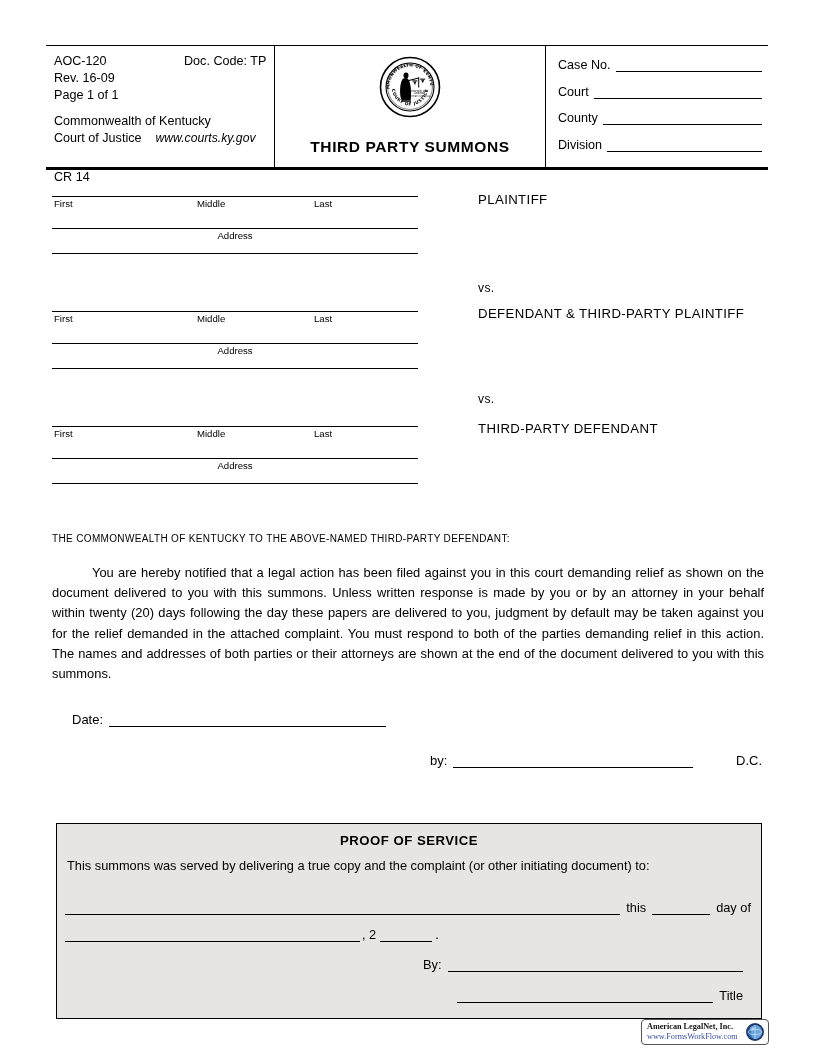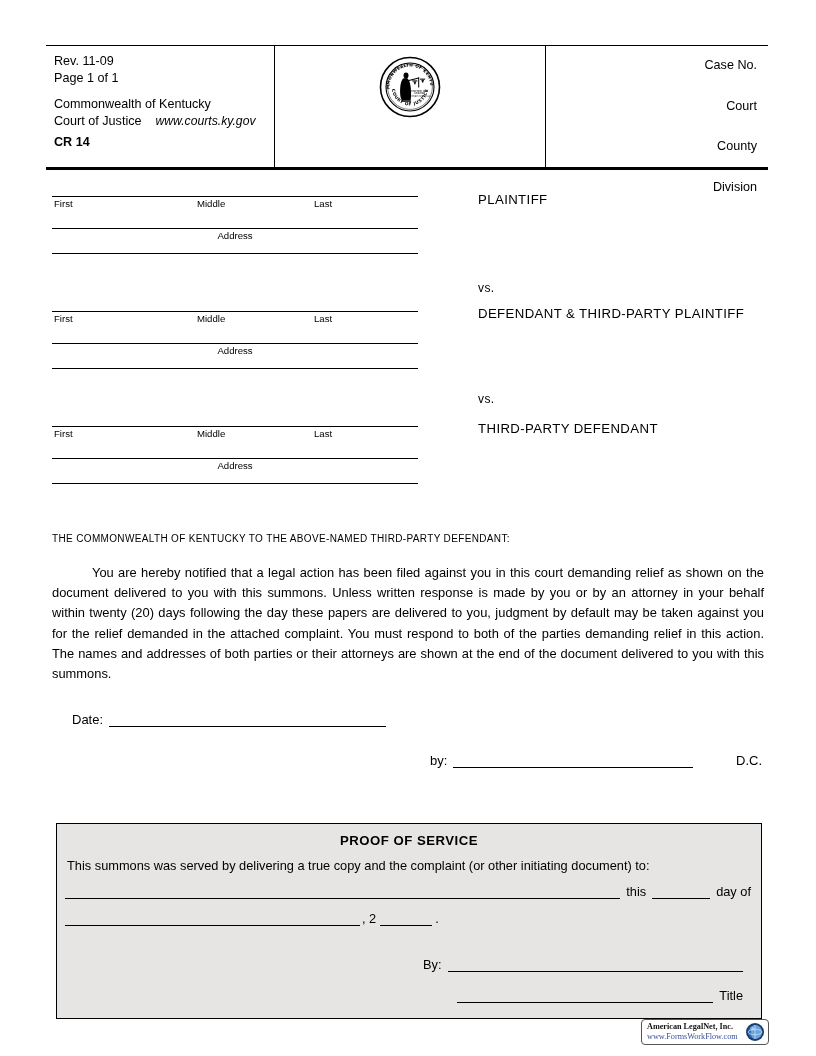--- a/index.html
+++ b/index.html
@@ -52,21 +52,21 @@
     white-space: nowrap;
   }
   .hl-row-1 { position: relative; }
   .doc-code {
     position: absolute;
     left: 130px;
     top: 0;
   }
   .hl-gap { height: 9px; }
   .hl-inline-url { margin-left: 14px; font-style: italic; font-size: 12.2px; }
-  .hl-cr { margin-top: 4px; font-weight: bold; }
+  .hl-cr { margin-top: 22px; }
 
   
   .seal-wrap {
     position: absolute;
     left: 50%;
     top: 10px;
     transform: translateX(-50%);
     width: 62px;
     height: 62px;
   }
@@ -82,21 +82,20 @@
   }
 
   
   .hdr-right-inner { padding: 12px 6px 0 12px; }
   .case-row {
     display: flex;
     align-items: flex-end;
     font-size: 12.6px;
     margin-bottom: 12.5px;
     white-space: nowrap;
-    flex-direction: column;
   }
   .case-row .lbl { flex: 0 0 auto; padding-right: 5px; }
   .case-row .fill {
     flex: 1 1 auto;
     border-bottom: 1.1px solid #000;
     height: 13px;
   }
 
   
   .party-block {
@@ -227,21 +226,21 @@
     text-justify: inter-word;
   }
   .pos-line-1 {
     display: flex;
     align-items: flex-end;
     margin: 9px 10px 0 8px;
     font-size: 12.8px;
     white-space: nowrap;
   }
   .pos-line-1 .fill-long { flex: 1 1 auto; border-bottom: 1.1px solid #000; height: 14px; }
-  .pos-line-1 .word { padding: 0 6px; }
+  .pos-line-1 .word { padding: 0 6px; margin-top: 16px; }
   .pos-line-1 .fill-short { flex: 0 0 58px; border-bottom: 1.1px solid #000; height: 14px; }
   .pos-line-1 .word-end { padding-left: 6px; }
 
   .pos-line-2 {
     display: flex;
     align-items: flex-end;
     margin: 12px 10px 0 8px;
     font-size: 12.8px;
     white-space: nowrap;
   }
@@ -302,21 +301,25 @@
 </style>
 </head>
 <body>
 
 <div class="page">
 
   <div class="header">
 
     <div class="hdr-col hdr-col-left">
       <div class="hdr-left-inner">
-        <div class="hl-row">Rev. 11-09</div>
+        <div class="hl-row hl-row-1">
+          <span>AOC-120</span>
+          <span class="doc-code">Doc. Code: TP</span>
+        </div>
+        <div class="hl-row">Rev. 16-09</div>
         <div class="hl-row">Page 1 of 1</div>
         <div class="hl-gap"></div>
         <div class="hl-row">Commonwealth of Kentucky</div>
         <div class="hl-row">
           <span>Court of Justice</span><span class="hl-inline-url">www.courts.ky.gov</span>
         </div>
         <div class="hl-row hl-cr">CR 14</div>
       </div>
     </div>
 
@@ -347,20 +350,21 @@
           </g>
           <g fill="none" stroke="#000" stroke-width="0.45">
             <path d="M 35.8 24.9 L 33.4 24.7 M 35.8 24.9 L 38.2 24.7"></path>
             <path d="M 43.6 23.1 L 41.2 22.9 M 43.6 23.1 L 46 22.9"></path>
           </g>
           <text x="40" y="35.5" font-family="DejaVu Serif, serif" font-size="2.6" fill="#000" text-anchor="middle">UNITED WE</text>
           <text x="40" y="38.3" font-family="DejaVu Serif, serif" font-size="2.6" fill="#000" text-anchor="middle">STAND</text>
           <text x="40" y="41.1" font-family="DejaVu Serif, serif" font-size="2.4" fill="#000" text-anchor="middle">DIVIDED WE FALL</text>
         </svg>
       </div>
+      <div class="form-title">THIRD PARTY SUMMONS</div>
     </div>
 
     <div class="hdr-col hdr-col-right">
       <div class="hdr-right-inner">
         <div class="case-row">
           <span class="lbl">Case  No.</span>
           <span class="fill"></span>
         </div>
         <div class="case-row">
           <span class="lbl">Court</span>

